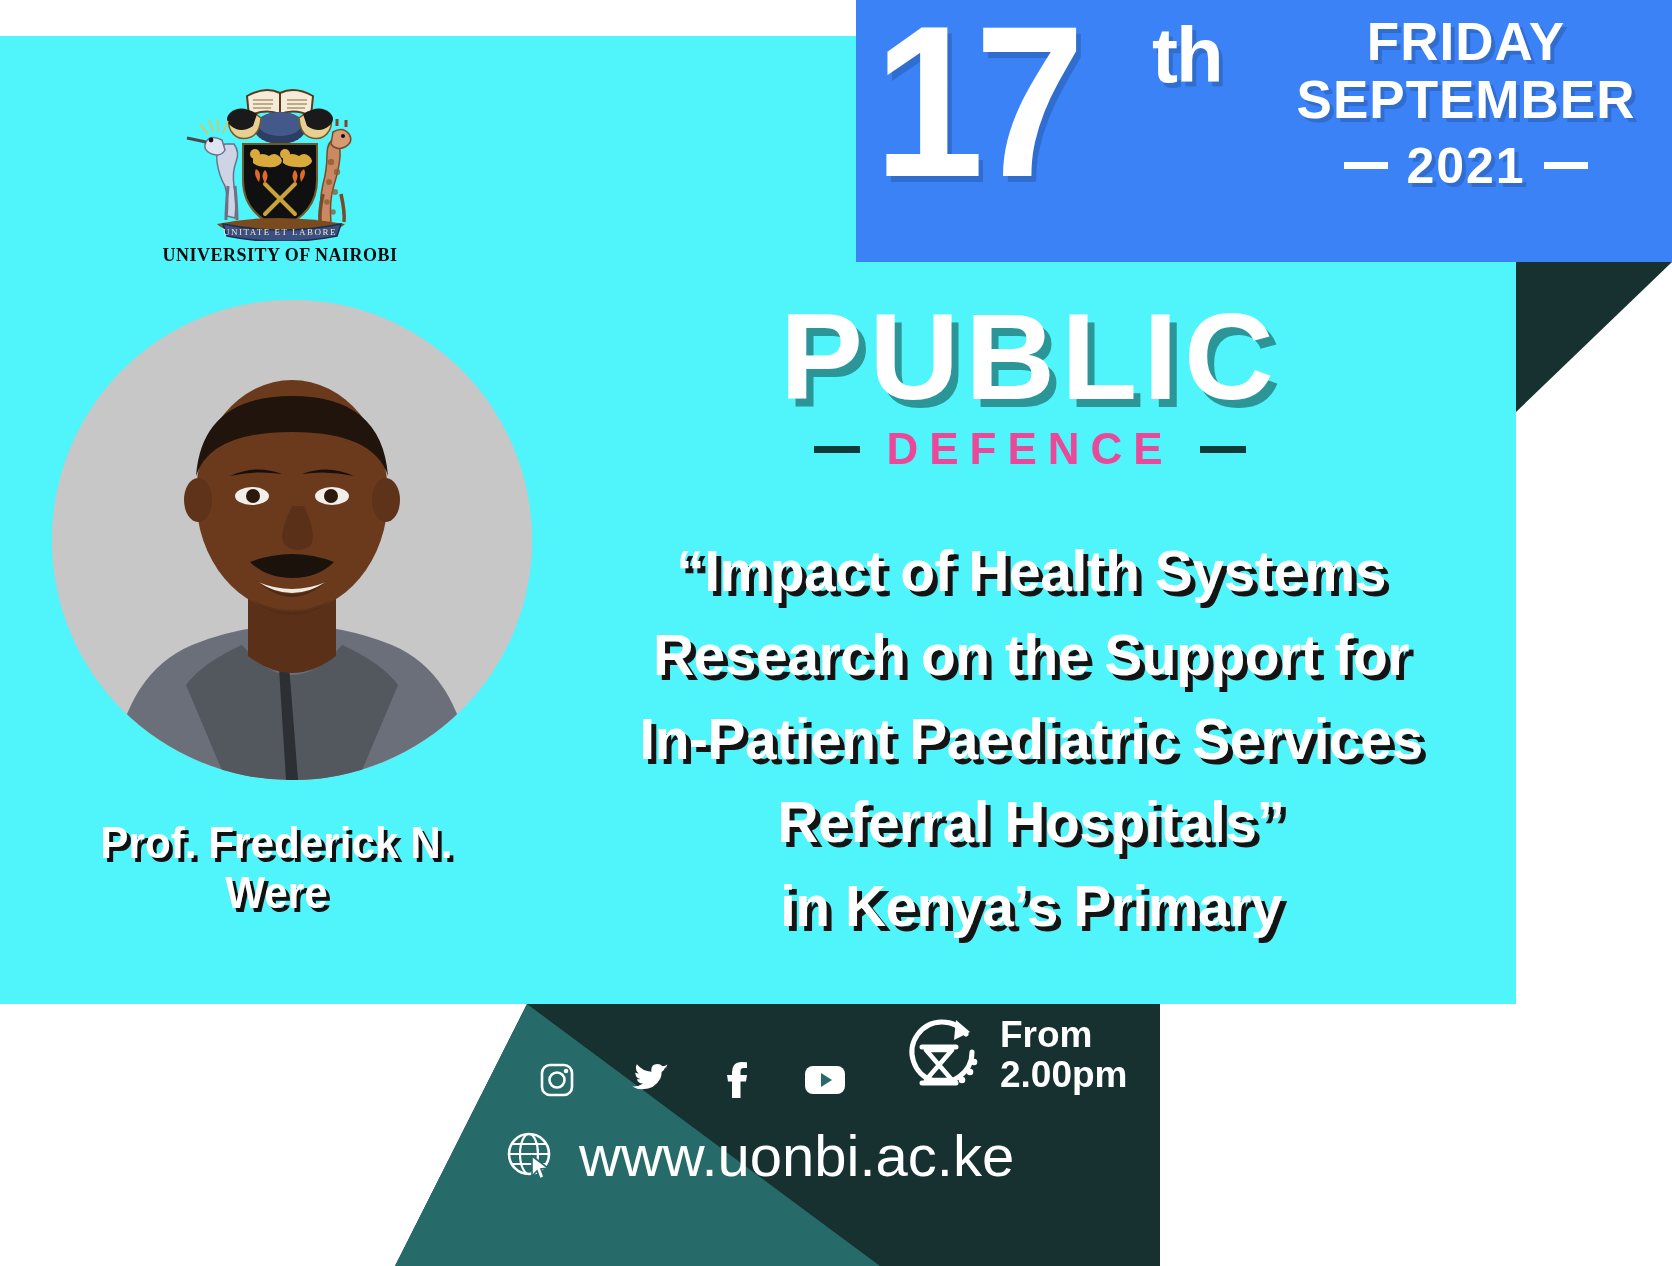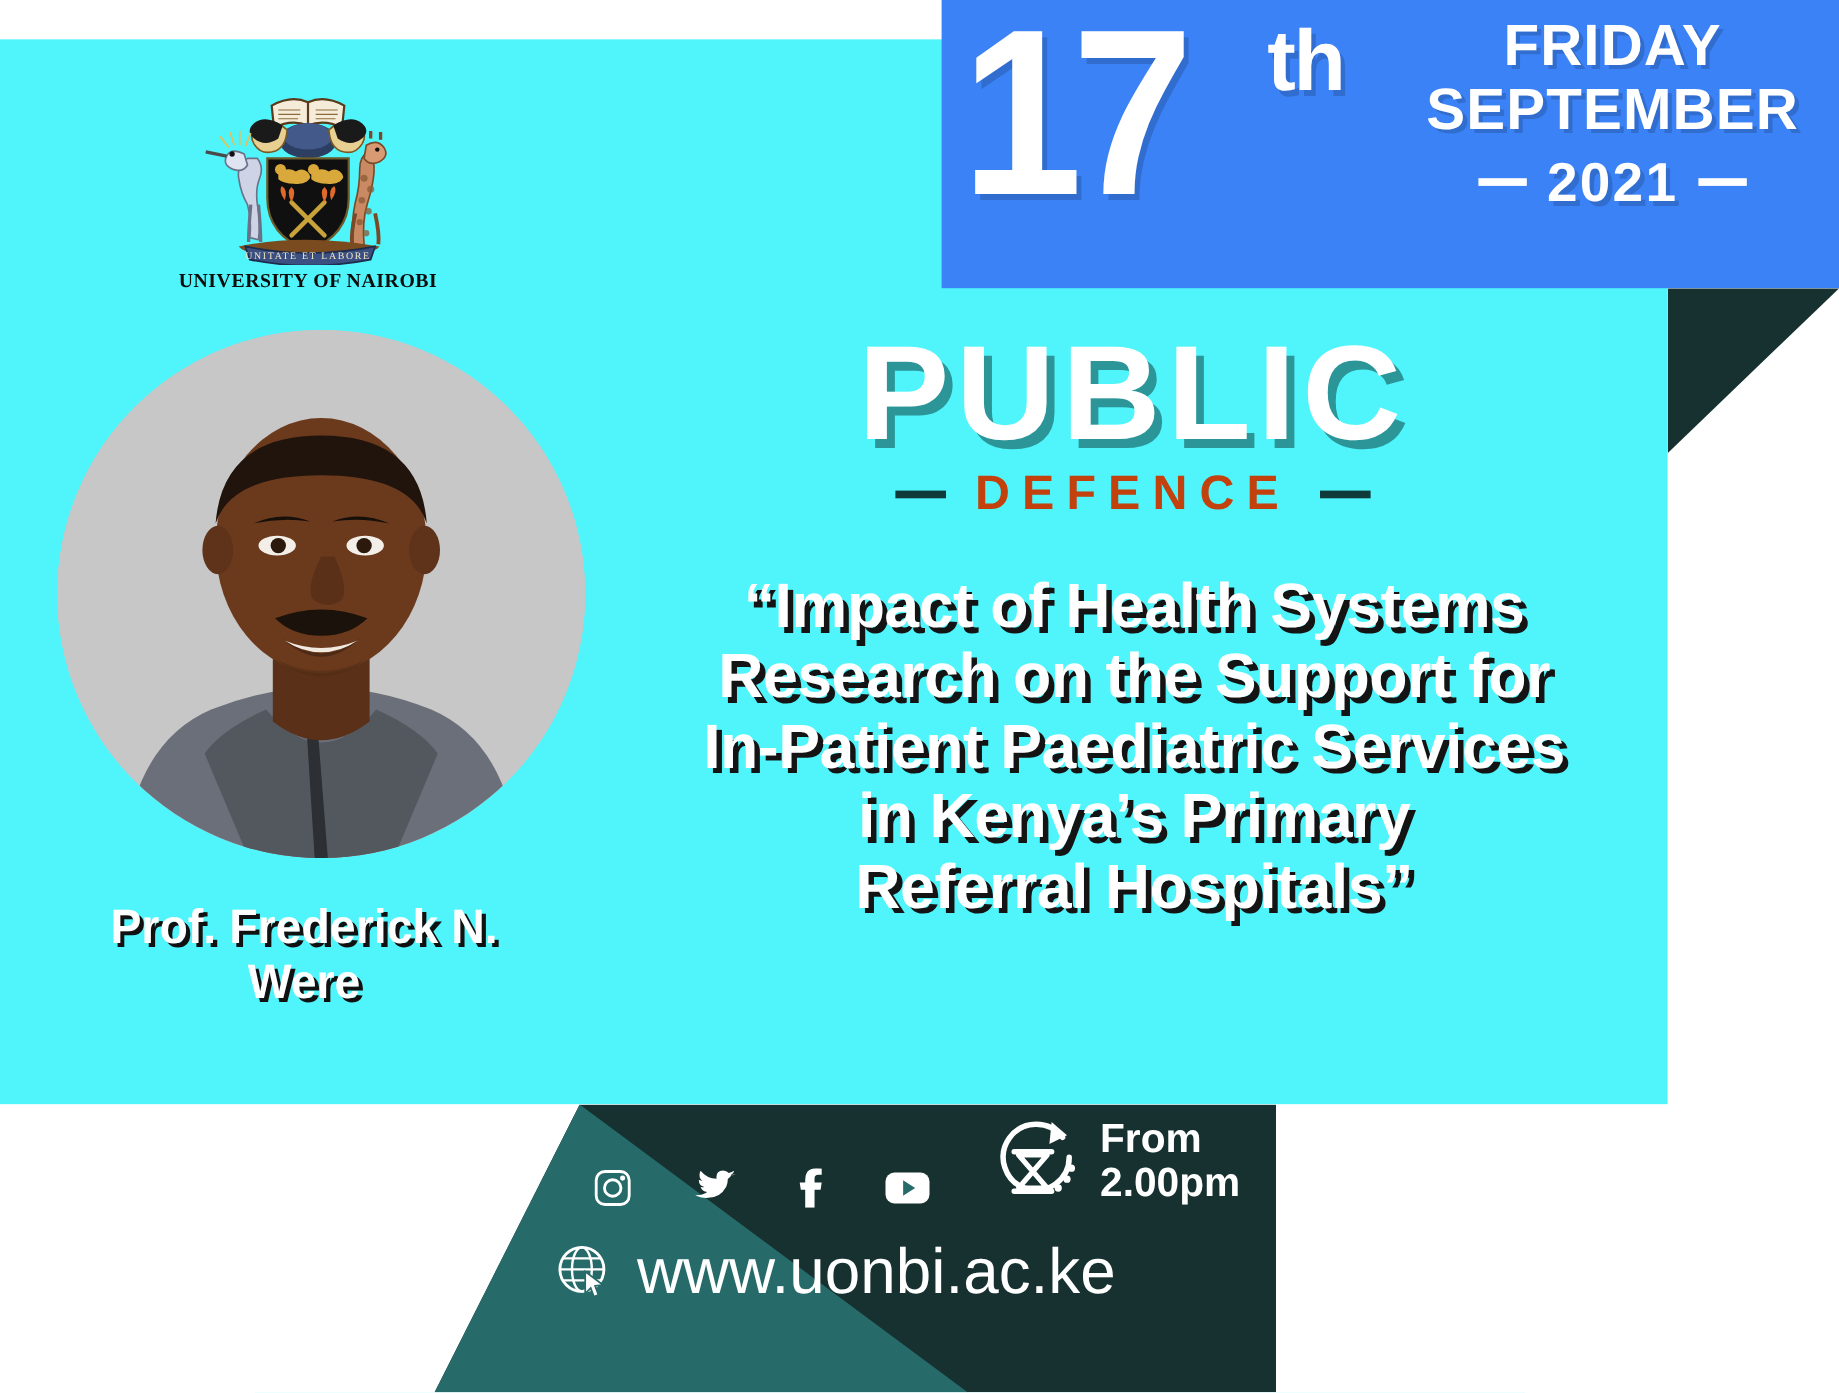--- a/index.html
+++ b/index.html
@@ -113,37 +113,37 @@
   
   .pd-block{position:absolute;left:560px;top:296px;width:940px;text-align:center;}
   .pd-public{
     font-size:122px;font-weight:800;color:#ffffff;
     letter-spacing:6px;line-height:1;
     text-shadow:7px 8px 0 rgba(14,70,70,.55);
     transform:scaleX(1.02);
   }
   .pd-defence{
     margin-top:6px;
-    font-size:44px;font-weight:800;color:#c2410c;
+    font-size:44px;font-weight:800;color:#ec4899;
     letter-spacing:11px;
     display:flex;align-items:center;justify-content:center;gap:26px;
   }
   .pd-dash{display:inline-block;width:46px;height:7px;background:#0f3b3a;}
 
   
   .thesis{
     position:absolute;left:556px;top:520px;width:950px;
     text-align:center;
     color:#ffffff;
     font-size:57px;font-weight:800;line-height:1.12;
     letter-spacing:-.5px;
     text-shadow:5px 5px 0 #141414;
     font-family:"Liberation Sans", sans-serif;
   }
-  .thesis div{white-space:nowrap;}
+  .thesis div{white-space:nowrap;margin-top:20px;}
 
   
   .zoom-row{
     position:absolute;left:432px;top:968px;
     width:1060px;height:62px;
     display:flex;align-items:center;
   }
   .zoom-cam{
     width:62px;height:62px;border-radius:50%;
     background:#ffffff;
@@ -352,22 +352,22 @@
       <span class="pd-dash"></span>
       <span>DEFENCE</span>
       <span class="pd-dash"></span>
     </div>
   </div>
 
   <div class="thesis">
     <div>“Impact of Health Systems</div>
     <div>Research on the Support for</div>
     <div>In-Patient Paediatric Services</div>
+    <div>Referral Hospitals”</div>
     <div>in Kenya’s Primary</div>
-    <div>Referral Hospitals”</div>
   </div>
 
 
   <div class="footer">
     <div class="foot-dark"></div>
     <div class="foot-mid"></div>
   </div>
 
   <div class="socials">
     <span>

